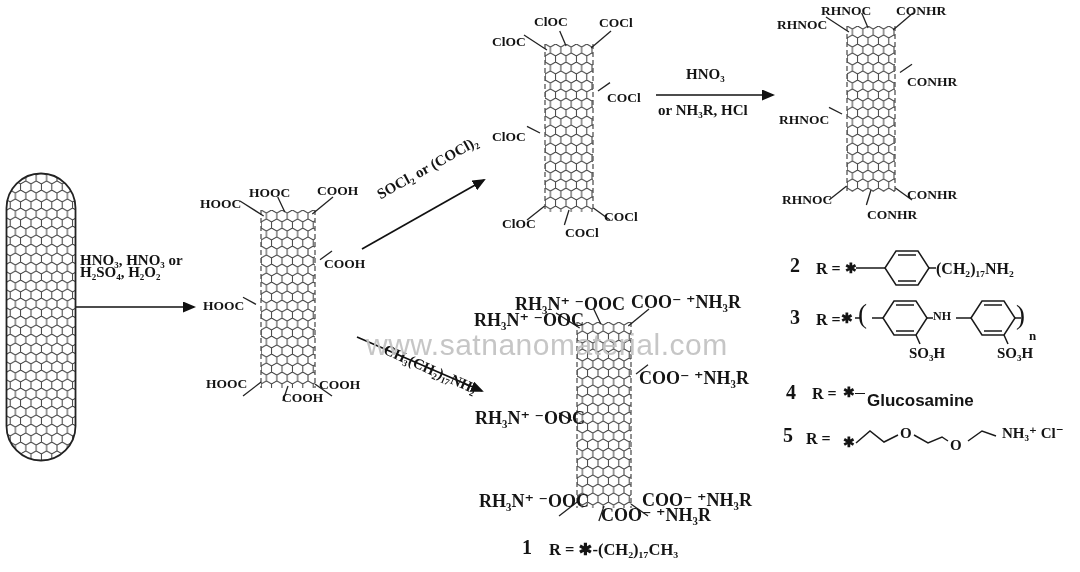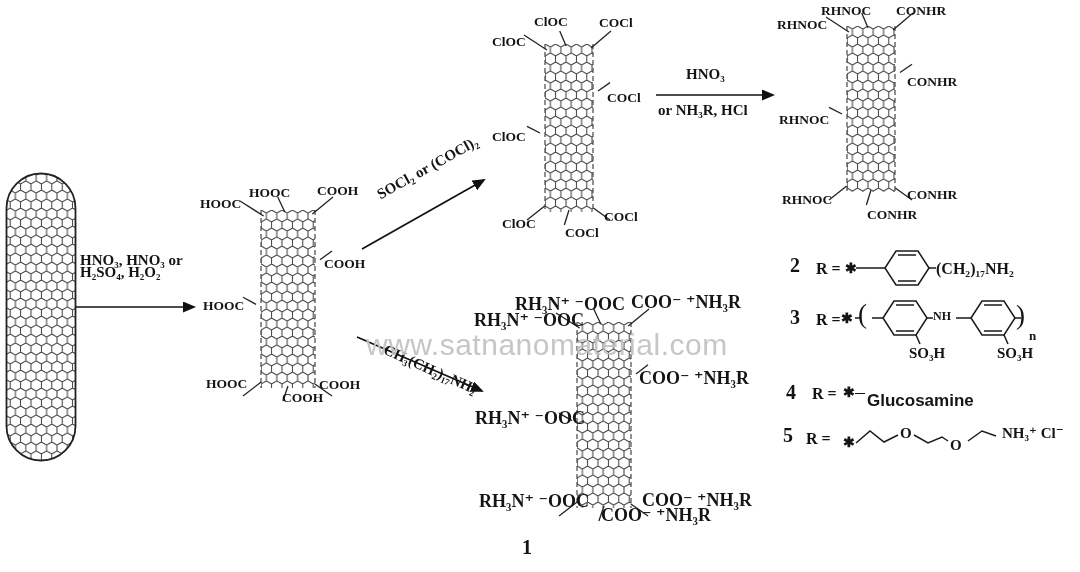--- a/index.html
+++ b/index.html
@@ -179,20 +179,21 @@
   <div class="chem small l-t5-tl">RH₃N⁺ ⁻OOC</div>
   <div class="chem small l-t5-t">RH₃N⁺ ⁻OOC</div>
   <div class="chem small l-t5-tr">COO⁻ ⁺NH₃R</div>
   <div class="chem small l-t5-rm">COO⁻ ⁺NH₃R</div>
   <div class="chem small l-t5-lm">RH₃N⁺ ⁻OOC</div>
   <div class="chem small l-t5-bl">RH₃N⁺ ⁻OOC</div>
   <div class="chem small l-t5-b">COO⁻ ⁺NH₃R</div>
   <div class="chem small l-t5-br">COO⁻ ⁺NH₃R</div>
 
   <div class="num p-c1num">1</div>
+  <div class="rlab p-c1f">R = ✱-(CH₂)₁₇CH₃</div>
 
   <div class="num p-n2">2</div>
   <div class="rlab p-r2">R =</div>
   <div class="star p-s2">✱</div>
   <svg class="struct" style="left:844px;top:246px" width="100" height="46">
     <path class="bondline" d="M12 22 L41 22 M85 22 L92 22"></path>
     <path class="bondline" d="M41 22 L52 5 L74 5 L85 22 L74 39 L52 39 Z"></path>
     <path class="bondline" d="M54 9 L72 9 M54 35 L72 35"></path>
   </svg>
   <div class="rlab p-f2">(CH₂)₁₇NH₂</div>

